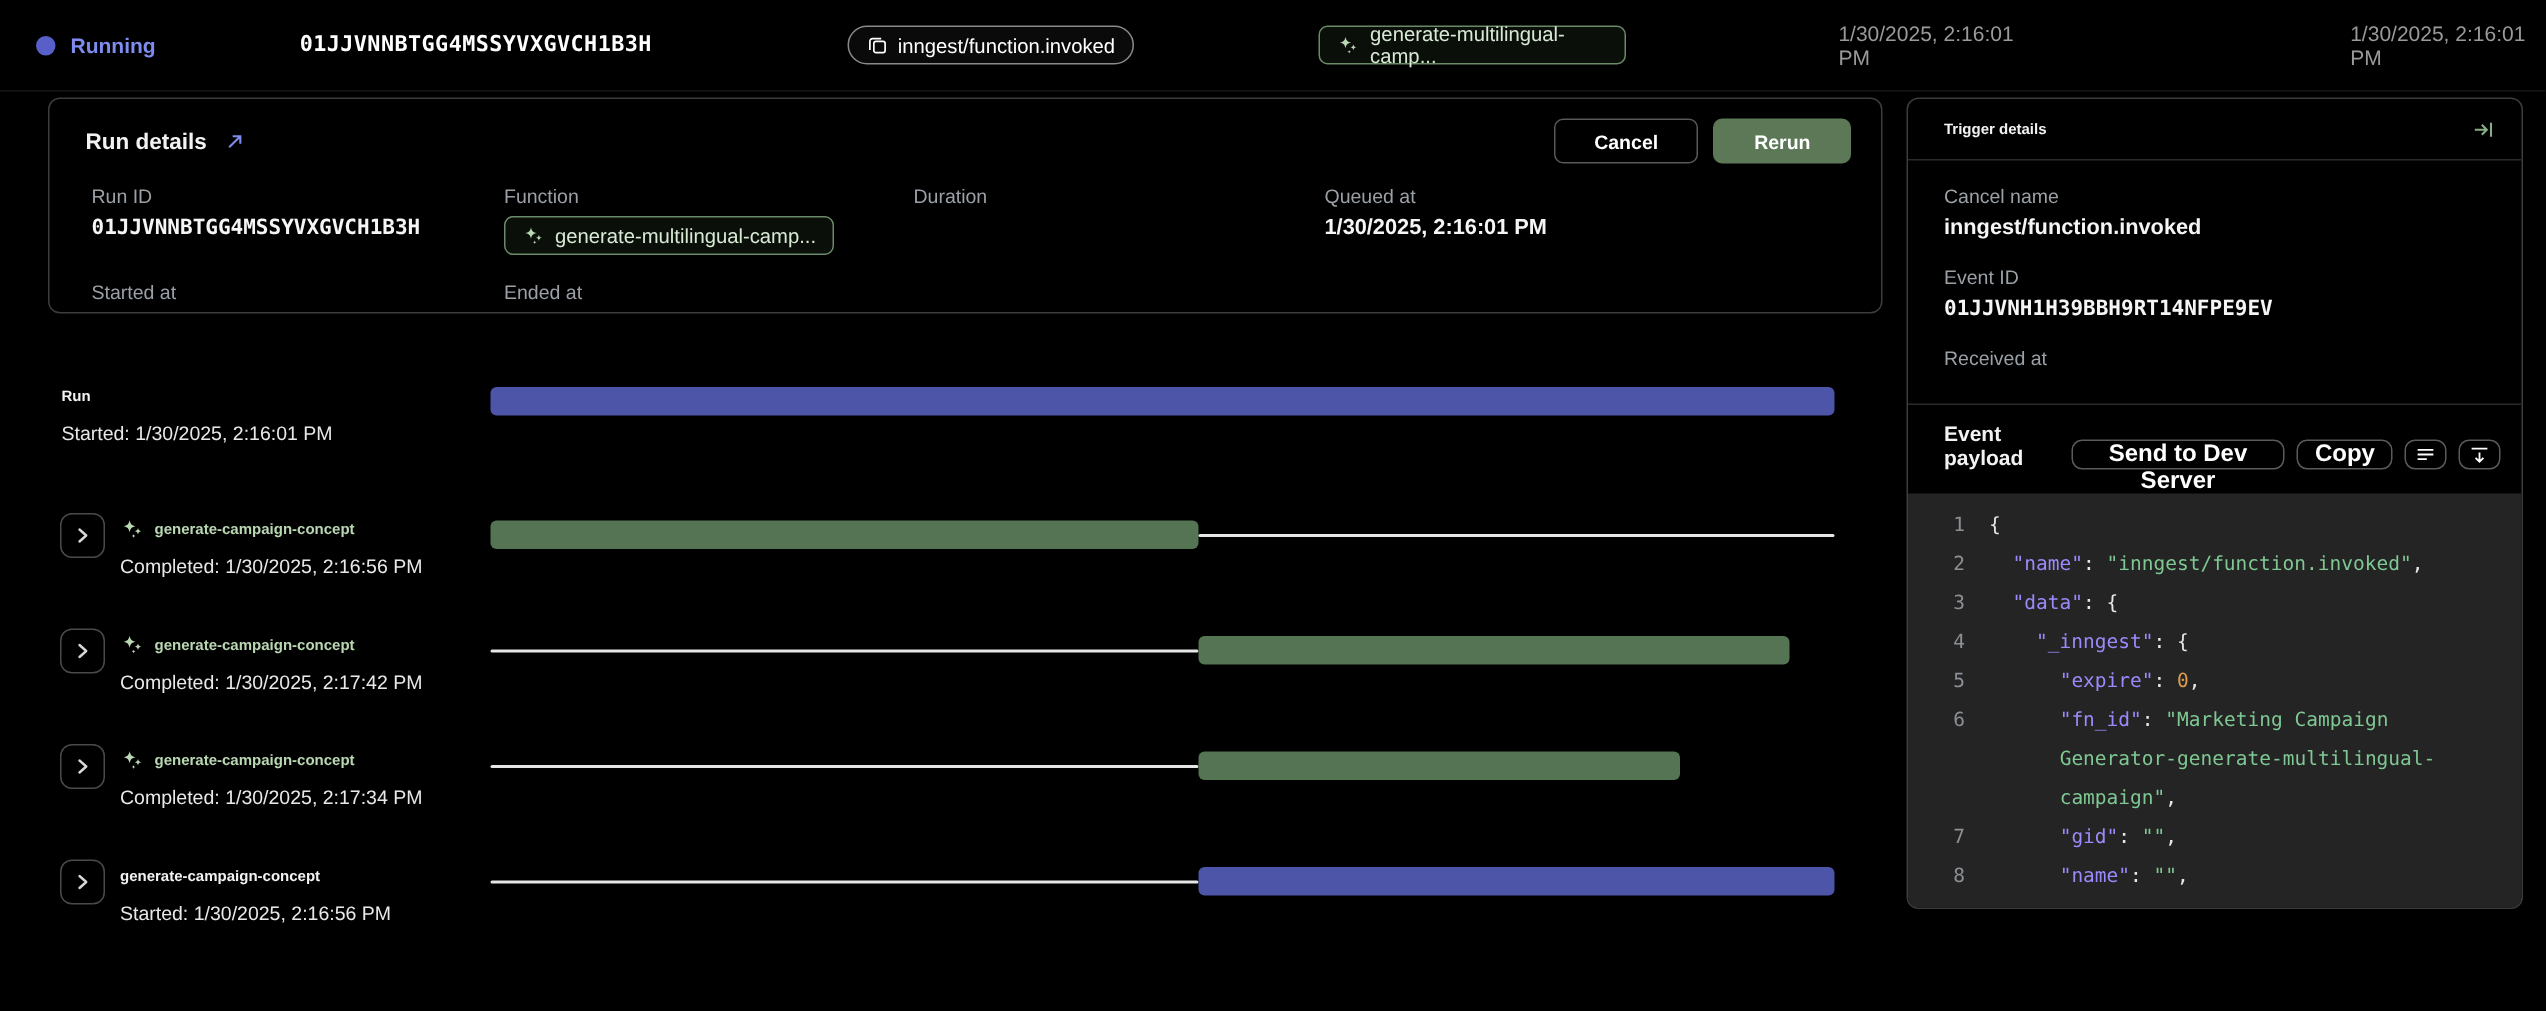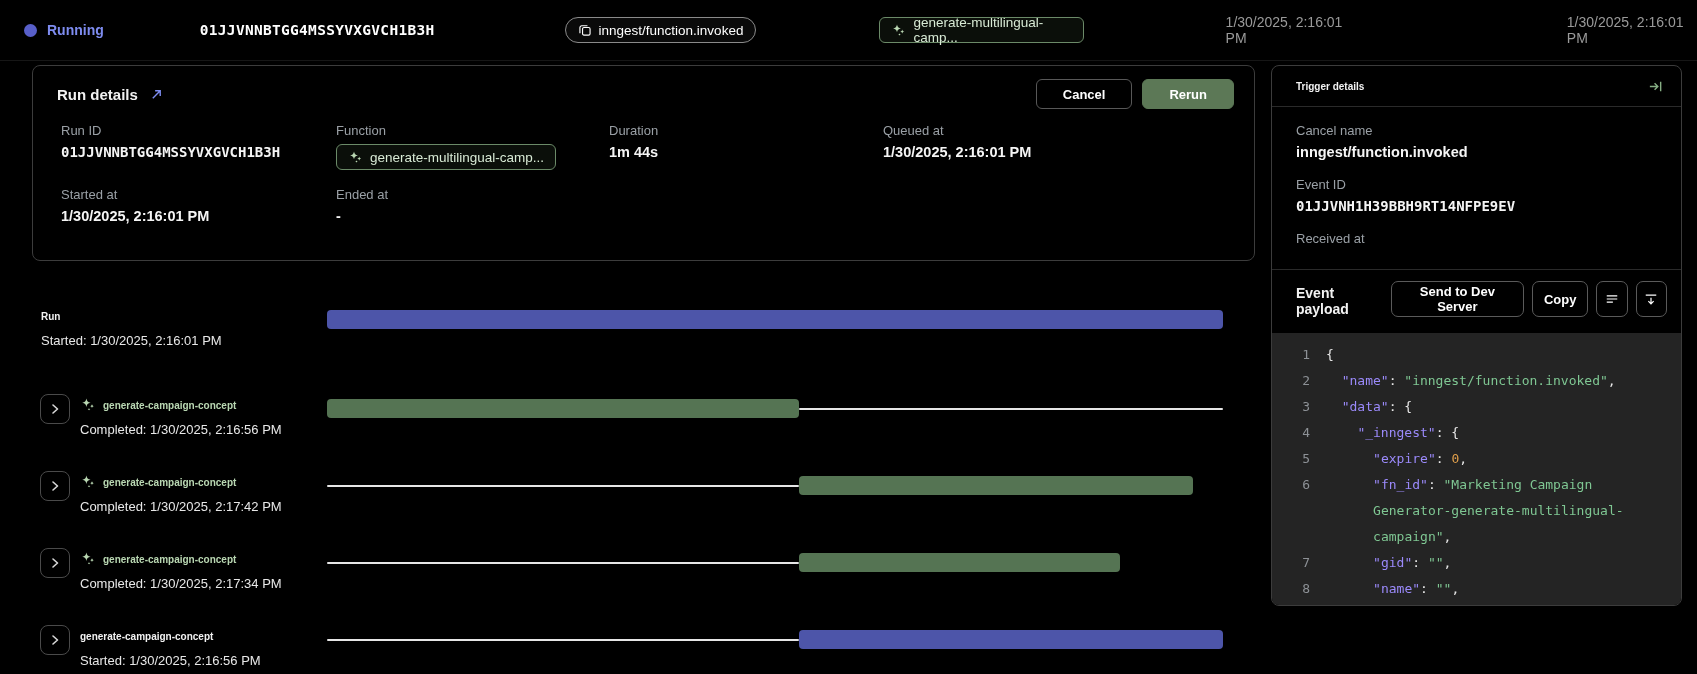--- a/index.html
+++ b/index.html
@@ -18,21 +18,21 @@
               border-radius:6px; font-size:13.5px; color:#d8ead5; background:#0b0f0a; }
   .topbar .fn-badge { margin-left:123px; }
   .topbar-ts { color:#9a9a9a; font-size:14px; }
   .ts1 { margin-left:142px; } .ts2 { margin-left:211px; }
 
   
   .main { display:flex; padding:4px 15px 0 32px; gap:16px; align-items:flex-start; }
   .left-col { flex:1; min-width:0; }
 
   .card { border:1px solid #3c3c3c; border-radius:8px; background:#000; }
-  .rd-card { height:196px; overflow:hidden; }
+  .rd-card { height:144px; overflow:hidden; }
   .rd-header { display:flex; align-items:center; padding:13px 20px 0 24px; }
   .rd-title { font-size:15px; font-weight:700; }
   .ext-link { margin-left:12px; display:inline-flex; }
   .spacer { flex:1; }
   .btn { height:30px; padding:0 26px; border-radius:6px; border:1px solid #585858; background:transparent;
          color:#fff; font-size:13px; font-weight:600; font-family:"Liberation Sans",sans-serif; }
   .btn-rerun { background:#5c7856; border-color:#5c7856; margin-left:10px; }
   .rd-grid { display:grid; grid-template-columns:275px 273px 274px 1fr; padding:14px 20px 0 28px; row-gap:17px; }
   .field-label { font-size:13px; color:#9aa0a6; margin-bottom:6px; }
   .field-value { font-size:14.5px; font-weight:700; color:#f5f5f5; }
@@ -59,22 +59,22 @@
 
   
   .trigger-panel { width:411px; flex:none; height:541px; overflow:hidden; display:flex; flex-direction:column; }
   .tp-header { display:flex; align-items:center; padding:13px 18px 12px 24px; border-bottom:1px solid #2a2a2a; }
   .tp-title { font-size:10px; font-weight:700; }
   .tp-fields { padding:16px 24px 6px 24px; }
   .tp-field { margin-bottom:17px; }
   .tp-divider { border-top:1px solid #2a2a2a; }
   .payload-header { display:flex; align-items:flex-end; padding:11px 14px 16px 24px; }
   .payload-title { font-size:14px; font-weight:700; }
-  .sm-btn { height:36px; padding:0 11px; border:1px solid #5a5a5a; border-radius:7px; background:transparent;
-            color:#fff; font-size:13px; font-weight:600; font-family:"Liberation Sans",sans-serif; margin-left:8px; }
+  .sm-btn { height:20px; padding:0 11px; border:1px solid #5a5a5a; border-radius:7px; background:transparent;
+            color:#fff; font-size:16px; font-weight:600; font-family:"Liberation Sans",sans-serif; margin-left:8px; }
   .icon-btn { width:34px; padding:0; display:inline-flex; align-items:center; justify-content:center; }
   .code-area { flex:1; background:#242424; overflow:hidden; padding-top:9px; }
   .cl { display:flex; font-family:"DejaVu Sans Mono",monospace; font-size:13px; line-height:26px; }
   .ln { width:38px; flex:none; text-align:right; color:#8d9196; }
   .ct { flex:1; margin-left:16px; margin-right:8px; white-space:pre-wrap; overflow-wrap:break-word; word-break:break-word; }
   .tok-k { color:#9b8afb; } .tok-s { color:#7fc793; } .tok-n { color:#df9e4b; } .tok-p { color:#e8e8e8; }
 
   svg { display:block; }
 </style>
 </head>
@@ -140,21 +140,20 @@
                 <path d="M8 2 C8.6 5.4 9.8 6.6 13.2 7.2 C9.8 7.8 8.6 9 8 12.4 C7.4 9 6.2 7.8 2.8 7.2 C6.2 6.6 7.4 5.4 8 2 Z"></path>
                 <path d="M15 8.6 C15.3 10.4 16 11.1 17.8 11.4 C16 11.7 15.3 12.4 15 14.2 C14.7 12.4 14 11.7 12.2 11.4 C14 11.1 14.7 10.4 15 8.6 Z"></path>
                 <path d="M11.3 13.8 C11.5 14.8 11.9 15.2 12.9 15.4 C11.9 15.6 11.5 16 11.3 17 C11.1 16 10.7 15.6 9.7 15.4 C10.7 15.2 11.1 14.8 11.3 13.8 Z"></path>
               </svg>
             </span>
             <span>generate-multilingual-camp...</span>
           </div>
         </div>
         <div>
           <div class="field-label">Duration</div>
-          <div class="field-value">1m 44s</div>
         </div>
         <div>
           <div class="field-label">Queued at</div>
           <div class="field-value">1/30/2025, 2:16:01 PM</div>
         </div>
         <div>
           <div class="field-label">Started at</div>
           <div class="field-value">1/30/2025, 2:16:01 PM</div>
         </div>
         <div>

